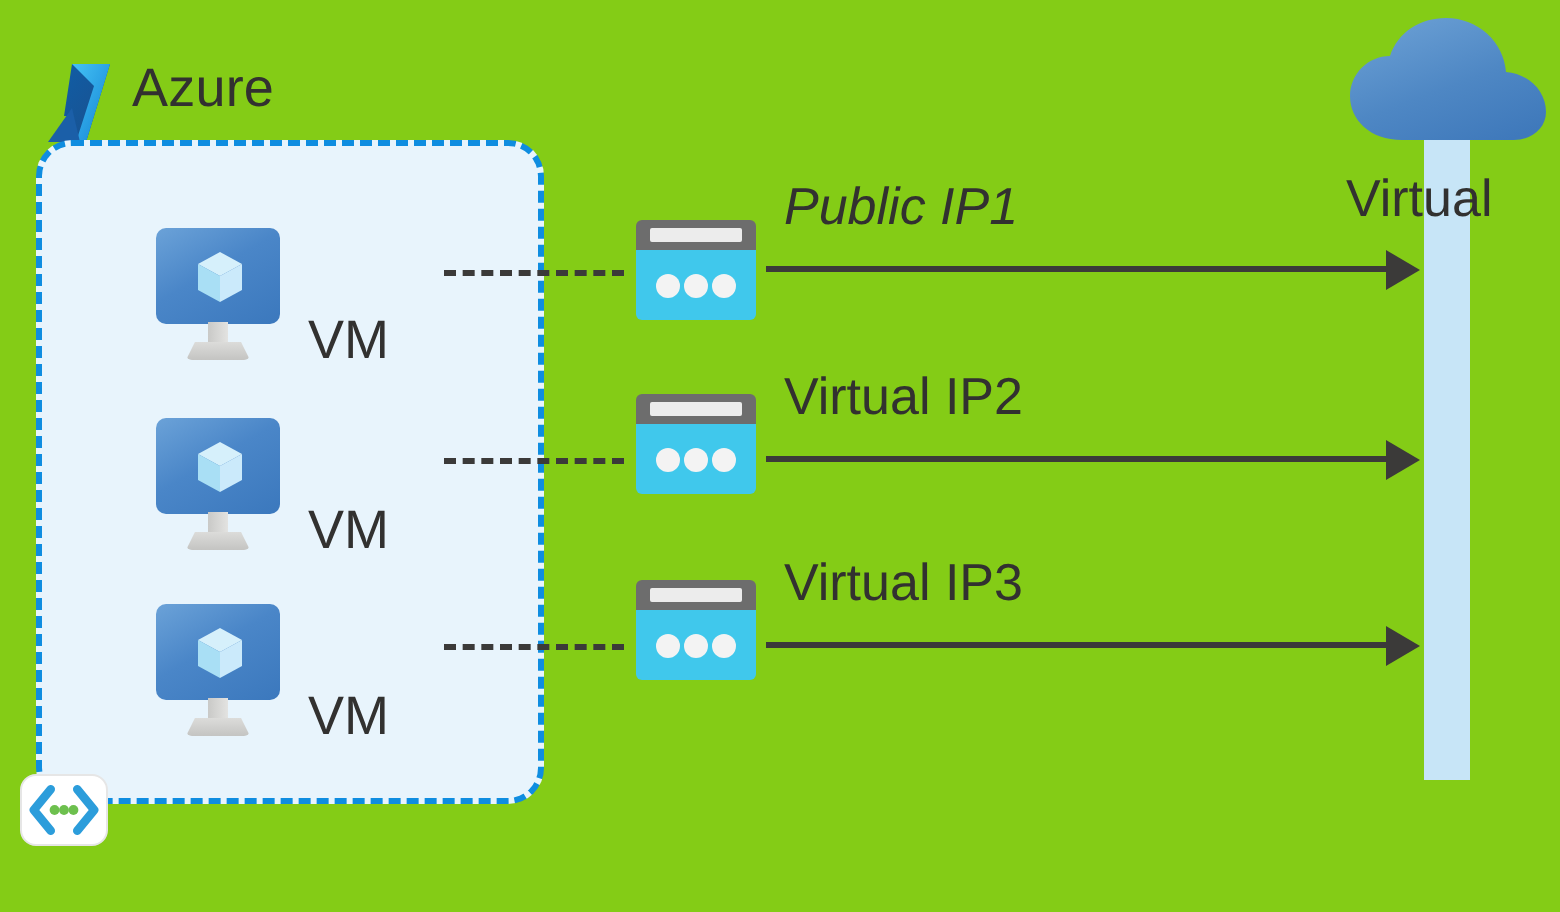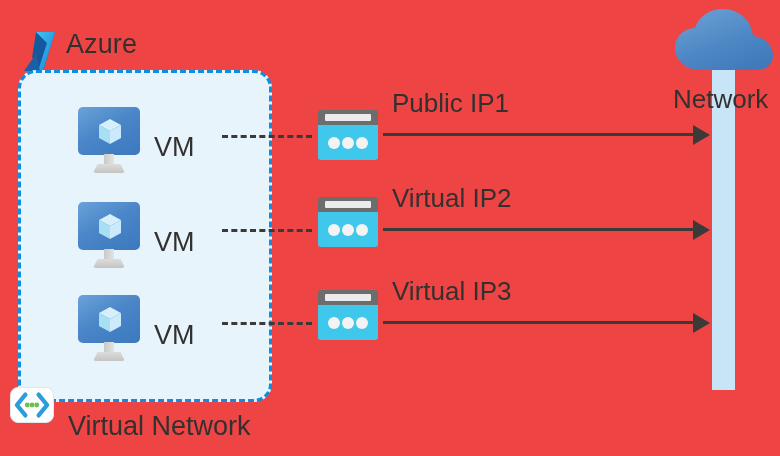--- a/index.html
+++ b/index.html
@@ -8,21 +8,21 @@
     background: #ffffff;
   }
   body {
     font-family: "Liberation Sans", sans-serif;
     -webkit-font-smoothing: antialiased;
   }
   #canvas {
     position: relative;
     width: 780px;
     height: 456px;
-    background: #ef4444;
+    background: #84cc16;
     overflow: hidden;
   }
 
   
   .vnet-box {
     position: absolute;
     left: 18px;
     top: 70px;
     width: 254px;
     height: 332px;
@@ -50,21 +50,21 @@
     white-space: nowrap;
   }
 
   
   .vm-row {
     position: absolute;
     left: 78px;
     width: 190px;
     height: 84px;
     display: flex;
-    align-items: center;
+    align-items: flex-end;
   }
   .vm-icon {
     position: relative;
     width: 62px;
     height: 70px;
     flex: none;
   }
   .vm-monitor {
     position: absolute;
     left: 0;
@@ -326,21 +326,21 @@
   <div class="pip-icon" style="left:318px; top:290px;">
     <div class="pip-top">
       <div class="pip-topbar"></div>
     </div>
     <div class="pip-body"></div>
     <div class="pip-dot" style="left:10px;"></div>
     <div class="pip-dot" style="left:24px;"></div>
     <div class="pip-dot" style="left:38px;"></div>
   </div>
 
-  <div class="pip-label" style="left:392px; top:88px;">Public IP1</div>
+  <div class="pip-label" style="left:392px; top:88px;font-style:italic;">Public IP1</div>
   <div class="pip-label" style="left:392px; top:183px;">Virtual IP2</div>
   <div class="pip-label" style="left:392px; top:276px;">Virtual IP3</div>
 
   <div class="arrow-line" style="left:383px; top:133px; width:312px;"></div>
   <div class="arrow-head" style="left:693px; top:125px;"></div>
 
   <div class="arrow-line" style="left:383px; top:228px; width:312px;"></div>
   <div class="arrow-head" style="left:693px; top:220px;"></div>
 
   <div class="arrow-line" style="left:383px; top:321px; width:312px;"></div>
@@ -353,26 +353,25 @@
         <linearGradient id="cloudGrad" x1="0.2" y1="0" x2="0.8" y2="1">
           <stop offset="0%" stop-color="#6a9fd4"></stop>
           <stop offset="55%" stop-color="#4e87c4"></stop>
           <stop offset="100%" stop-color="#3f79bb"></stop>
         </linearGradient>
       </defs>
       <path d="M28 62 C12 62 2 52 2 40 C2 29 11 20 22 20 C26 8 37 1 50 1
                C66 1 79 13 80 28 C92 29 100 38 100 48 C100 56 93 62 84 62 Z" fill="url(#cloudGrad)"></path>
     </svg>
   </div>
-  <div class="internet-label">Network</div>
+  <div class="internet-label">Virtual</div>
 
   <div class="vnet-icon">
     <svg viewBox="0 0 44 36" width="42" height="34">
       <path d="M15 7 L6 18 L15 29" stroke="#2c9ddb" stroke-width="4.5" fill="none" stroke-linecap="round" stroke-linejoin="round"></path>
       <path d="M29 7 L38 18 L29 29" stroke="#2c9ddb" stroke-width="4.5" fill="none" stroke-linecap="round" stroke-linejoin="round"></path>
       <circle cx="17" cy="18" r="2.6" fill="#6dc04e"></circle>
       <circle cx="22" cy="18" r="2.6" fill="#6dc04e"></circle>
       <circle cx="27" cy="18" r="2.6" fill="#6dc04e"></circle>
     </svg>
   </div>
-  <div class="vnet-caption">Virtual Network</div>
 
 </div>
 
 </body></html>

